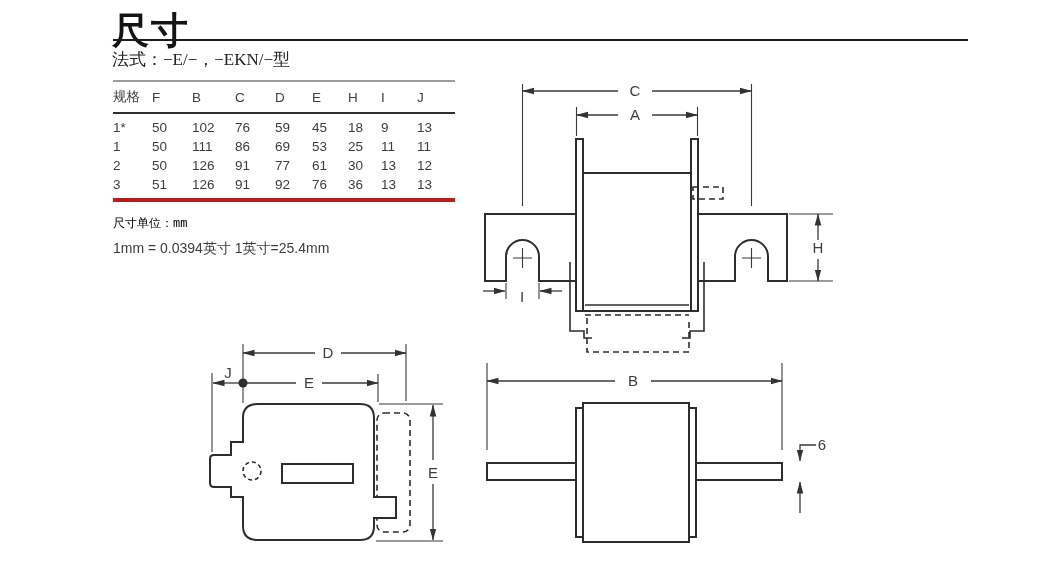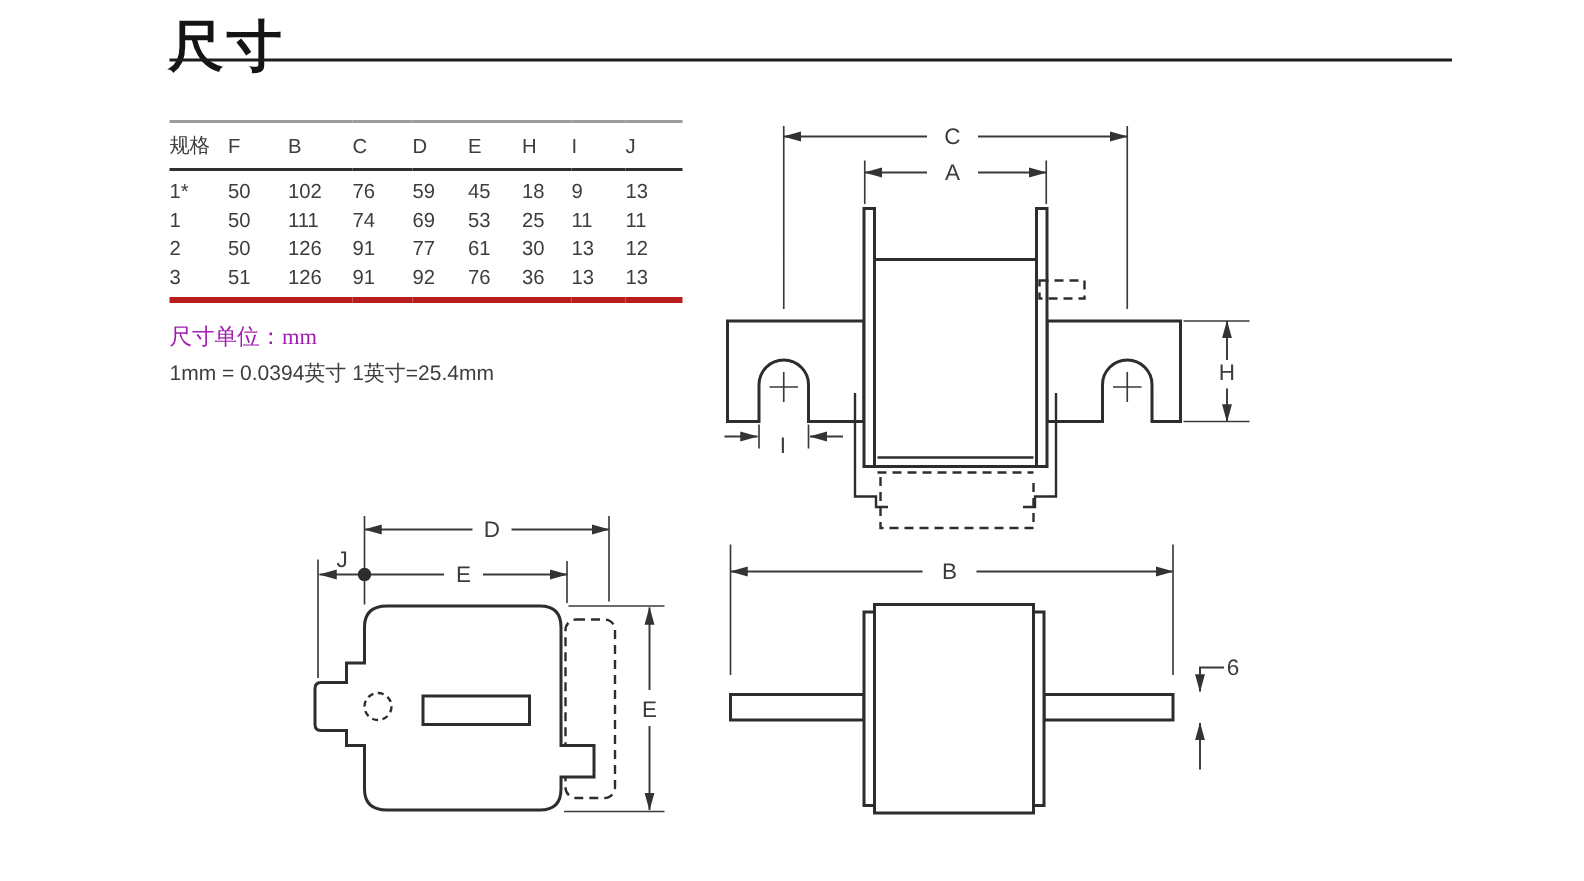--- a/index.html
+++ b/index.html
@@ -14,22 +14,22 @@
 
   table.dims{position:absolute;left:113px;top:80px;width:342px;table-layout:fixed;
              border-collapse:collapse;border-top:2px solid #9c9c9c;border-bottom:4px solid #b91c1c;
              font-size:13.5px;color:#3d3d3d;}
   table.dims th{font-weight:normal;text-align:left;padding:6px 0 6px 0;
                 border-bottom:2px solid #2f2f2f;}
   table.dims td{padding:0;height:19px;vertical-align:middle;}
   table.dims tbody tr:first-child td{padding-top:4px;}
   table.dims tbody tr:last-child td{padding-bottom:4px;}
 
-  .unit-note{position:absolute;left:113px;top:215px;font-family:Liberation Serif, serif;
-             font-size:15px;color:#a21caf;}
+  .unit-note{position:absolute;left:113px;top:215px;font-family:Liberation Mono, monospace;
+             font-size:12px;color:#000000;}
   .conv-note{position:absolute;left:113px;top:240px;font-size:14px;color:#3d3d3d;}
   .conv-note .seg{}
 
   svg.drawing{position:absolute;}
   .part{fill:#ffffff;stroke:#2d2d2d;stroke-width:2;stroke-linejoin:miter;}
   .partline{fill:none;stroke:#2d2d2d;stroke-width:2;}
   .thin{fill:none;stroke:#2d2d2d;stroke-width:1.6;}
   .dash{fill:none;stroke:#2d2d2d;stroke-width:1.6;stroke-dasharray:6 4;}
   .dashc{fill:none;stroke:#2d2d2d;stroke-width:1.6;stroke-dasharray:4 3;}
   .dim{fill:none;stroke:#3a3a3a;stroke-width:1.3;}
@@ -37,20 +37,21 @@
   .lbl{font-family:"Liberation Sans",sans-serif;font-size:15px;fill:#3c3c3c;text-anchor:middle;}
   .dot{fill:#2d2d2d;stroke:none;}
 </style>
 </head>
 <body>
 
 <div class="page">
 
   <div class="title">尺寸</div>
   <div class="title-rule"></div>
+  <div class="subtitle">法式：−E/−，−EKN/−型</div>
 
   <table class="dims">
     <colgroup>
       <col style="width:39px">
         <col style="width:40px">
         <col style="width:43px">
       <col style="width:40px">
         <col style="width:37px">
         <col style="width:36px">
       <col style="width:33px">
@@ -79,21 +80,21 @@
         <td>59</td>
         <td>45</td>
         <td>18</td>
         <td>9</td>
         <td>13</td>
       </tr>
       <tr>
         <td>1</td>
         <td>50</td>
         <td>111</td>
-        <td>74</td>
+        <td>86</td>
         <td>69</td>
         <td>53</td>
         <td>25</td>
         <td>11</td>
         <td>11</td>
       </tr>
       <tr>
         <td>2</td>
         <td>50</td>
         <td>126</td>

